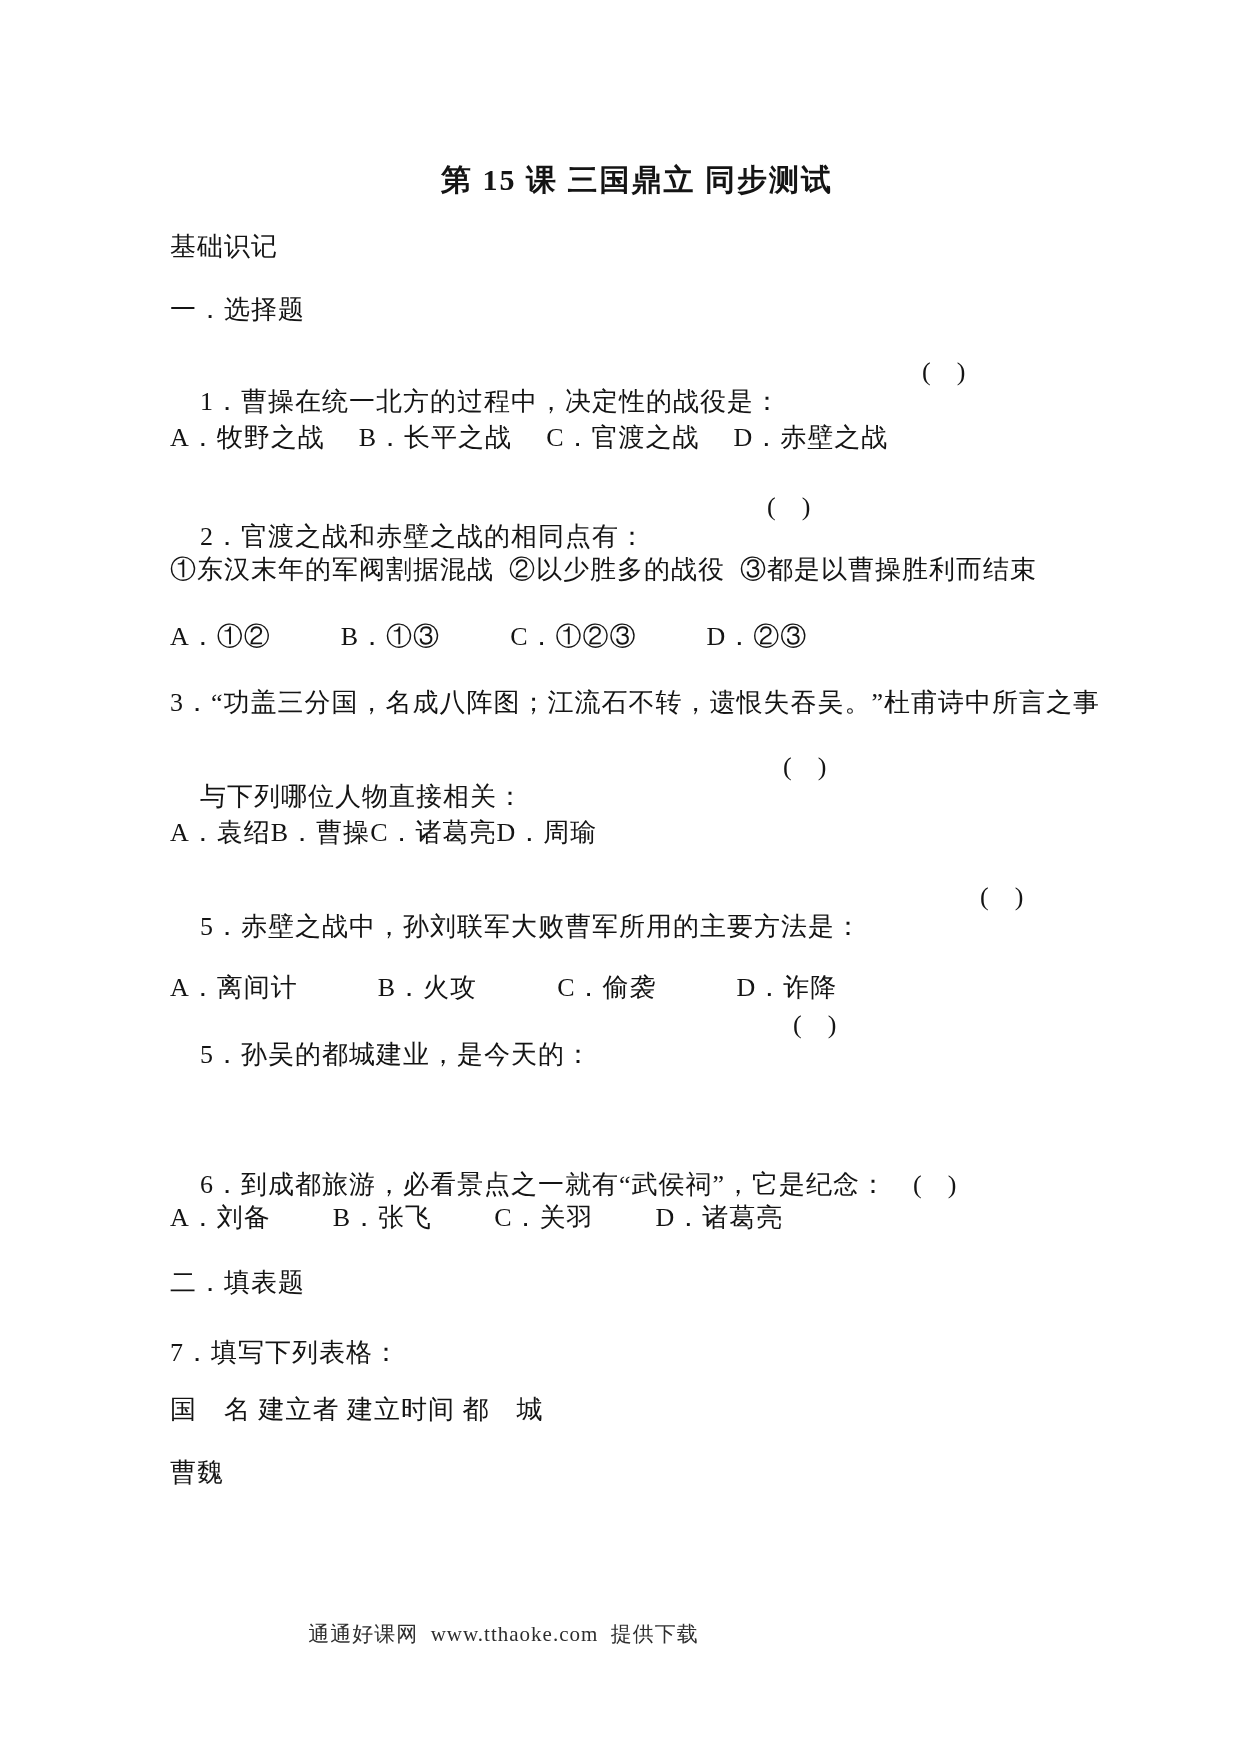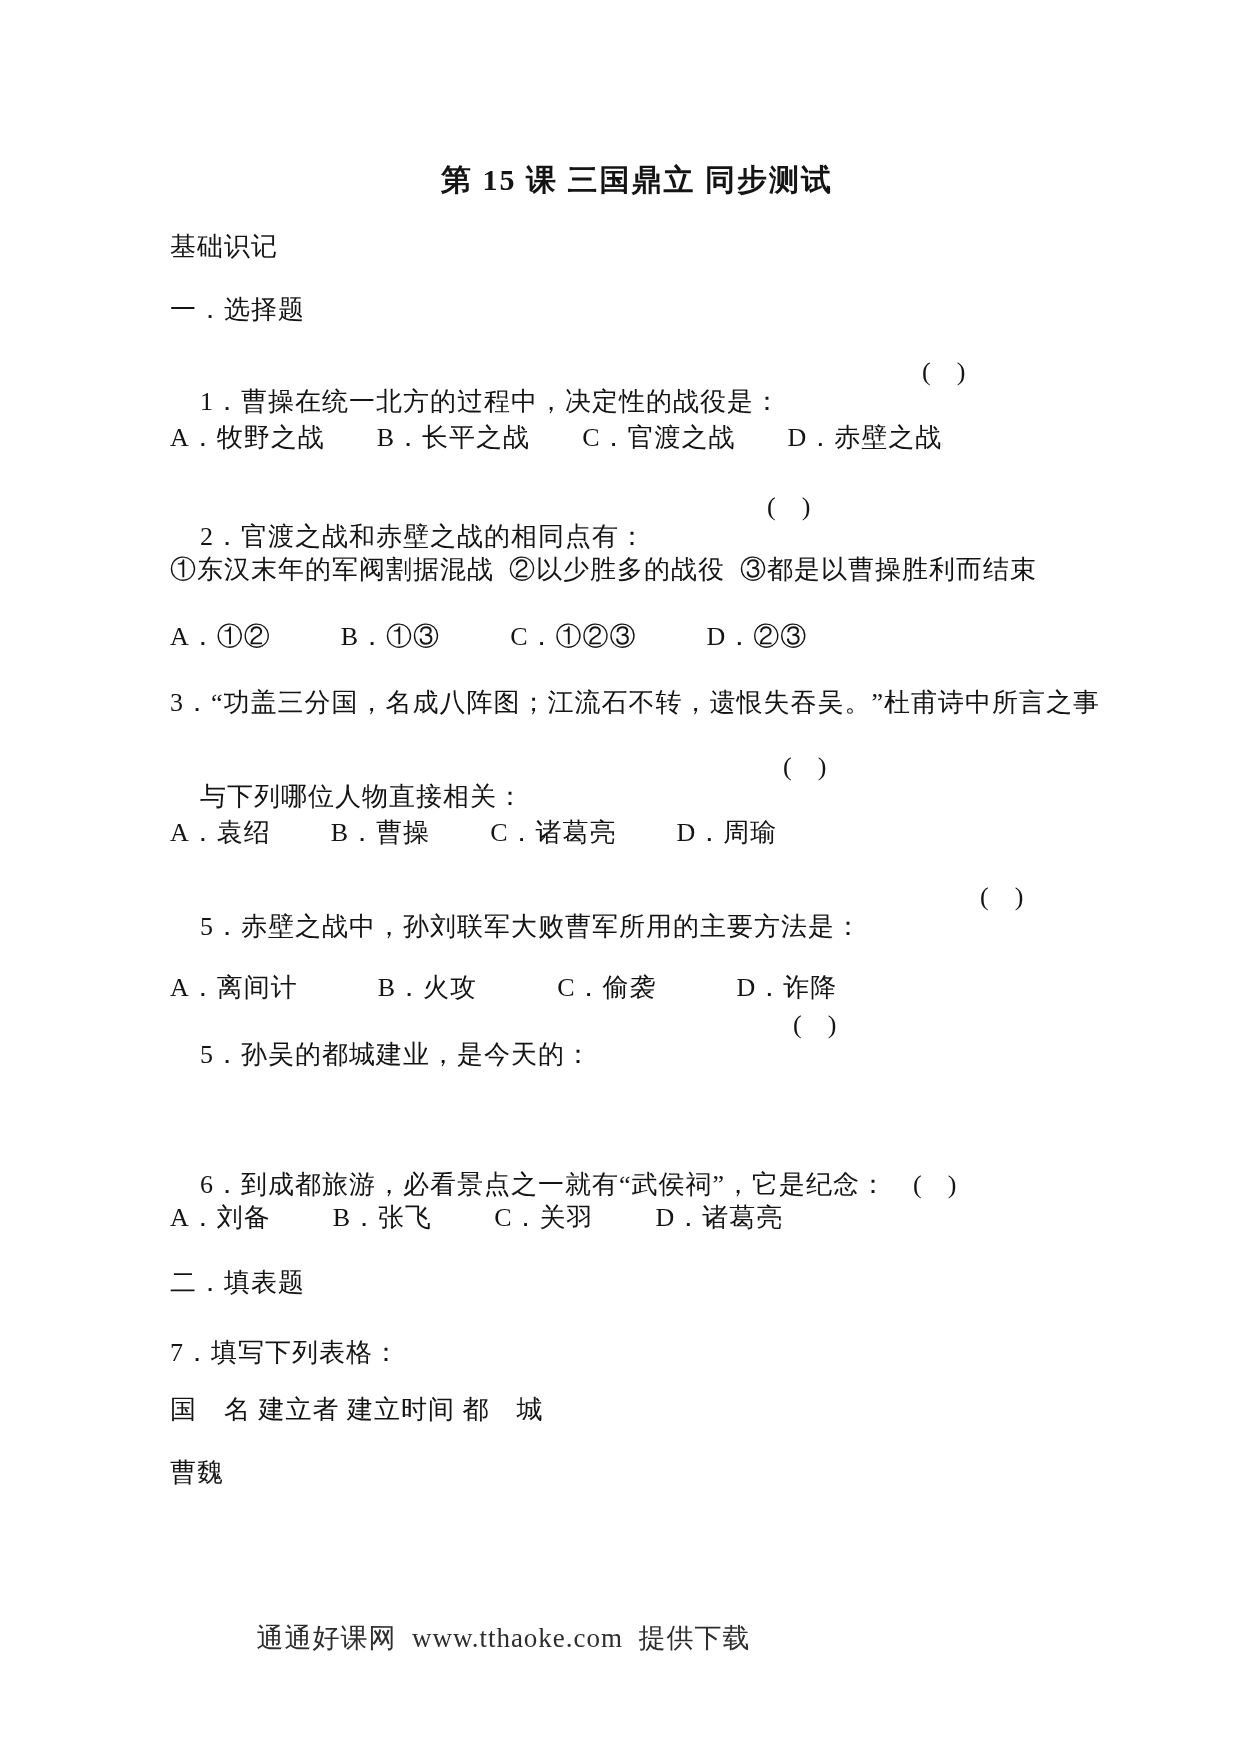--- a/index.html
+++ b/index.html
@@ -35,42 +35,42 @@
     width: 930px;
     font-size: 26px;
     line-height: 1.15;
     letter-spacing: 1px;
     white-space: pre;
   }
   .opts {
     display: flex;
     align-items: baseline;
   }
-  .g38 { gap: 52px; }
-  .g60 { gap: 60px; }
+  .g38 { gap: 34px; }
+  .g60 { }
   .g62 { gap: 62px; }
   .g70 { gap: 70px; }
   .g80 { gap: 80px; margin-top: 31px; }
   .bracket {
     position: absolute;
     top: 0;
     white-space: pre;
     letter-spacing: 0;
   }
   .bracket-inline {
     margin-left: 26px;
     letter-spacing: 0;
   }
   .footer {
     position: absolute;
     top: 1620px;
     left: 0;
     width: 1007px;
     text-align: center;
-    font-size: 27px;
+    font-size: 21px;
     color: #2e2e2e;
     letter-spacing: 1px;
     white-space: pre;
   }
 </style>
 </head>
 <body>
 
 <div class="page">
 

